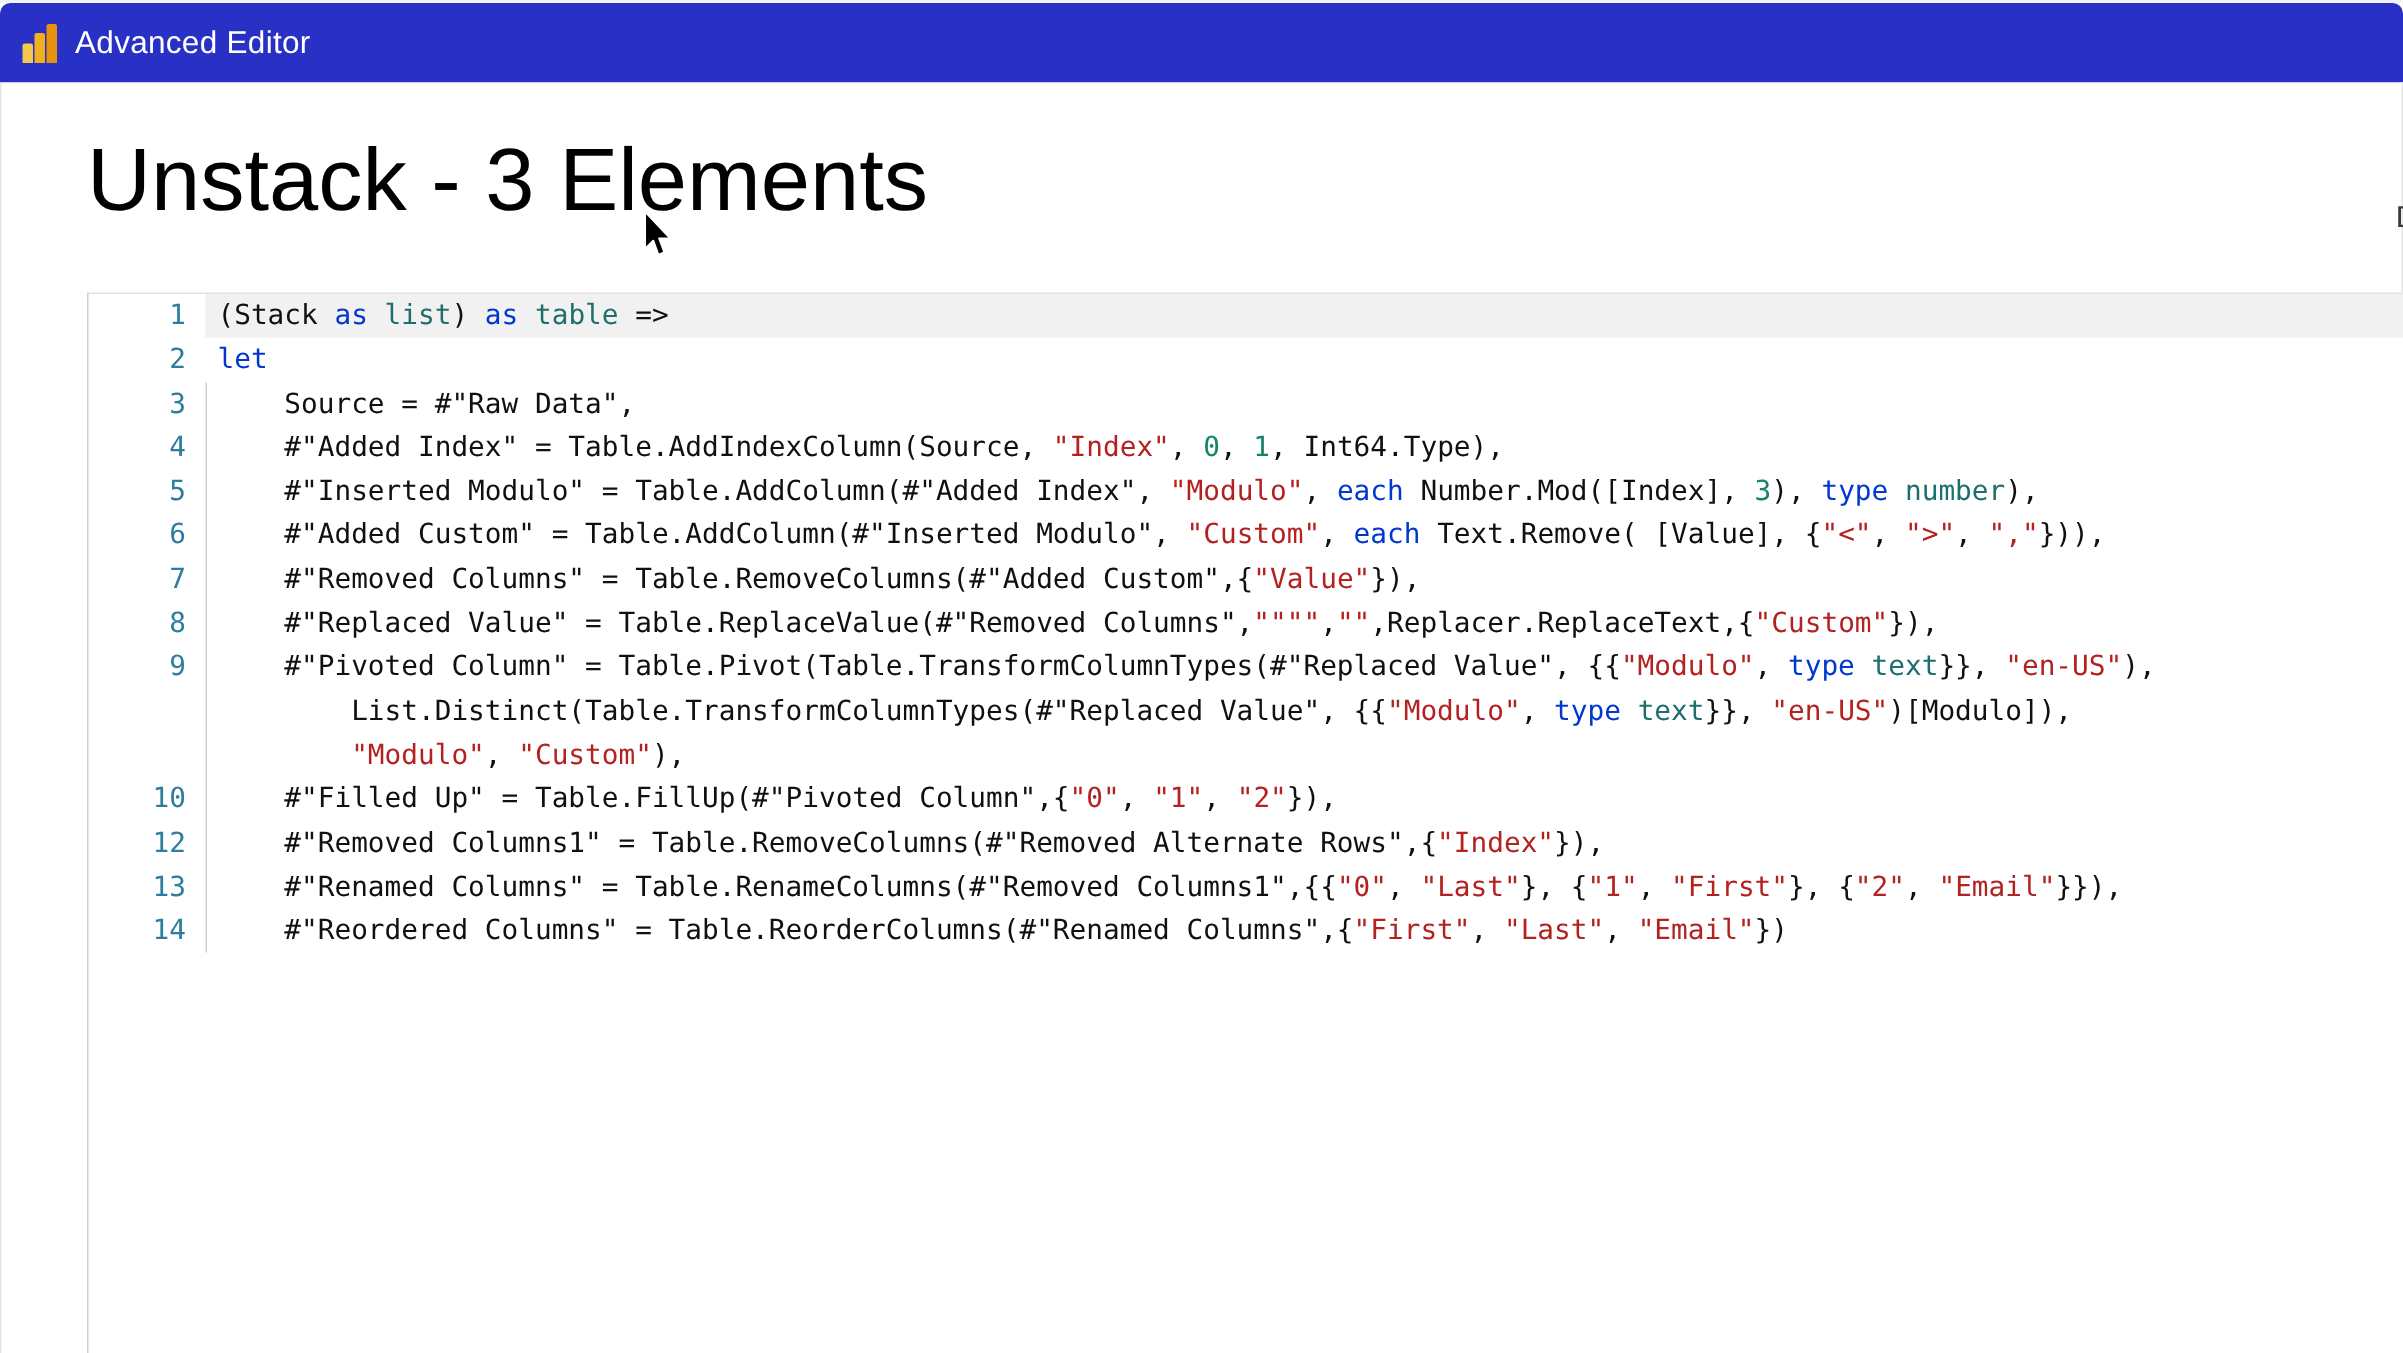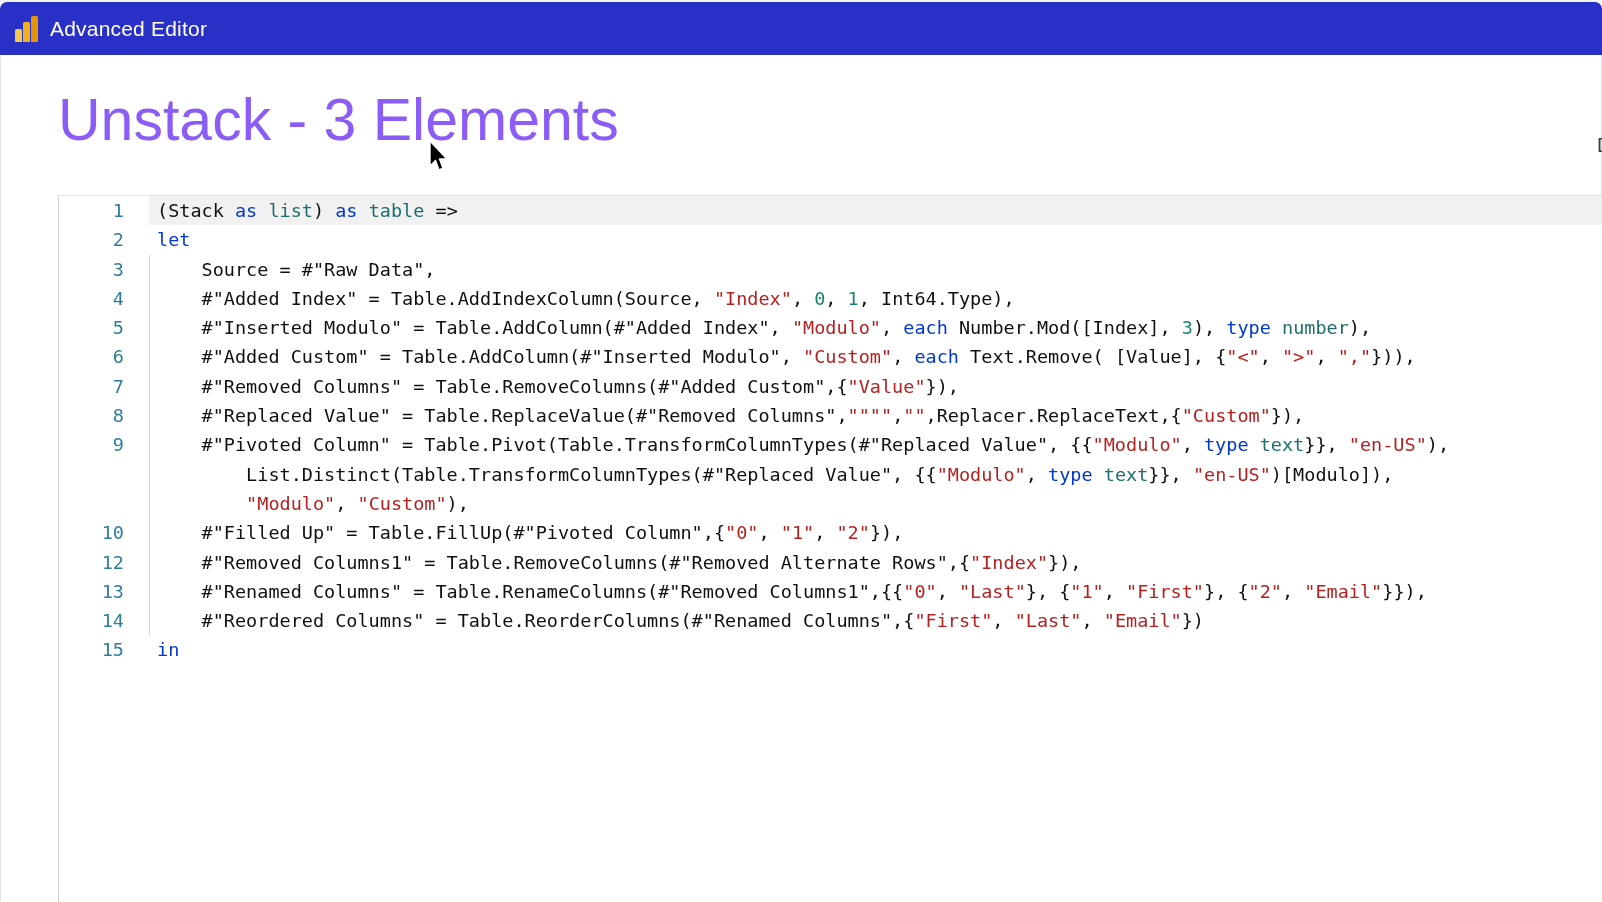--- a/index.html
+++ b/index.html
@@ -91,21 +91,21 @@
     top: 0; left: 0;
     width: 1602px;
     height: 140px;
   }
   #page-title {
     position: absolute;
     left: 57px;
     top: 36px;
     font-size: 59px;
     font-weight: 300;
-    color: #8b5cf6;
+    color: #000000;
     letter-spacing: 0px;
     white-space: nowrap;
     line-height: 1;
   }
   #display-options-link {
     position: absolute;
     right: -23px;
     top: 79px;
     font-size: 20px;
     color: #3a3a3a;
@@ -153,21 +153,20 @@
     user-select: none;
   }
   .code-text-cell {
     flex: 1 1 auto;
     position: relative;
     padding-left: 8px;
     box-sizing: border-box;
     min-height: 29.3px;
     white-space: pre;
     color: #101010;
-    margin-left: 12px;
   }
   .indent-guide {
     position: absolute;
     left: 0px;
     top: 0;
     width: 1px;
     height: 100%;
     background: #cfcfcf;
   }
 
@@ -222,21 +221,20 @@
           <div class="code-row"><div class="gutter">6</div><div class="code-text-cell"><span class="indent-guide"></span><span class="pln">    #"Added Custom" = Table.AddColumn(#"Inserted Modulo", </span><span class="str">"Custom"</span><span class="pln">, </span><span class="kw">each</span><span class="pln"> Text.Remove( [Value], {</span><span class="str">"&lt;"</span><span class="pln">, </span><span class="str">"&gt;"</span><span class="pln">, </span><span class="str">","</span><span class="pln">})),</span></div></div>
           <div class="code-row"><div class="gutter">7</div><div class="code-text-cell"><span class="indent-guide"></span><span class="pln">    #"Removed Columns" = Table.RemoveColumns(#"Added Custom",{</span><span class="str">"Value"</span><span class="pln">}),</span></div></div>
           <div class="code-row"><div class="gutter">8</div><div class="code-text-cell"><span class="indent-guide"></span><span class="pln">    #"Replaced Value" = Table.ReplaceValue(#"Removed Columns",</span><span class="str">""""</span><span class="pln">,</span><span class="str">""</span><span class="pln">,Replacer.ReplaceText,{</span><span class="str">"Custom"</span><span class="pln">}),</span></div></div>
           <div class="code-row"><div class="gutter">9</div><div class="code-text-cell"><span class="indent-guide"></span><span class="pln">    #"Pivoted Column" = Table.Pivot(Table.TransformColumnTypes(#"Replaced Value", {{</span><span class="str">"Modulo"</span><span class="pln">, </span><span class="kw">type </span><span class="typ">text</span><span class="pln">}}, </span><span class="str">"en-US"</span><span class="pln">),</span><span class="pln">
         List.Distinct(Table.TransformColumnTypes(#"Replaced Value", {{</span><span class="str">"Modulo"</span><span class="pln">, </span><span class="kw">type </span><span class="typ">text</span><span class="pln">}}, </span><span class="str">"en-US"</span><span class="pln">)[Modulo]),</span><span class="pln">
         </span><span class="str">"Modulo"</span><span class="pln">, </span><span class="str">"Custom"</span><span class="pln">),</span></div></div>
           <div class="code-row"><div class="gutter">10</div><div class="code-text-cell"><span class="indent-guide"></span><span class="pln">    #"Filled Up" = Table.FillUp(#"Pivoted Column",{</span><span class="str">"0"</span><span class="pln">, </span><span class="str">"1"</span><span class="pln">, </span><span class="str">"2"</span><span class="pln">}),</span></div></div>
           <div class="code-row"><div class="gutter">12</div><div class="code-text-cell"><span class="indent-guide"></span><span class="pln">    #"Removed Columns1" = Table.RemoveColumns(#"Removed Alternate Rows",{</span><span class="str">"Index"</span><span class="pln">}),</span></div></div>
           <div class="code-row"><div class="gutter">13</div><div class="code-text-cell"><span class="indent-guide"></span><span class="pln">    #"Renamed Columns" = Table.RenameColumns(#"Removed Columns1",{{</span><span class="str">"0"</span><span class="pln">, </span><span class="str">"Last"</span><span class="pln">}, {</span><span class="str">"1"</span><span class="pln">, </span><span class="str">"First"</span><span class="pln">}, {</span><span class="str">"2"</span><span class="pln">, </span><span class="str">"Email"</span><span class="pln">}}),</span></div></div>
           <div class="code-row"><div class="gutter">14</div><div class="code-text-cell"><span class="indent-guide"></span><span class="pln">    #"Reordered Columns" = Table.ReorderColumns(#"Renamed Columns",{</span><span class="str">"First"</span><span class="pln">, </span><span class="str">"Last"</span><span class="pln">, </span><span class="str">"Email"</span><span class="pln">})</span></div></div>
-          <div class="code-row"><div class="gutter">15</div><div class="code-text-cell"><span class="kw">in</span></div></div>
         </div>
     </div>
 
   </div>
 </div>
 
 <svg id="mouse-cursor" viewBox="0 0 22 34" xmlns="http://www.w3.org/2000/svg">
   <path d="M2,1 L2,26 L7.5,20.5 L11,30 L15,28.2 L11.5,19 L19,19 Z" fill="#000000" stroke="#ffffff" stroke-width="1.4" stroke-linejoin="round"></path>
 </svg>
 

